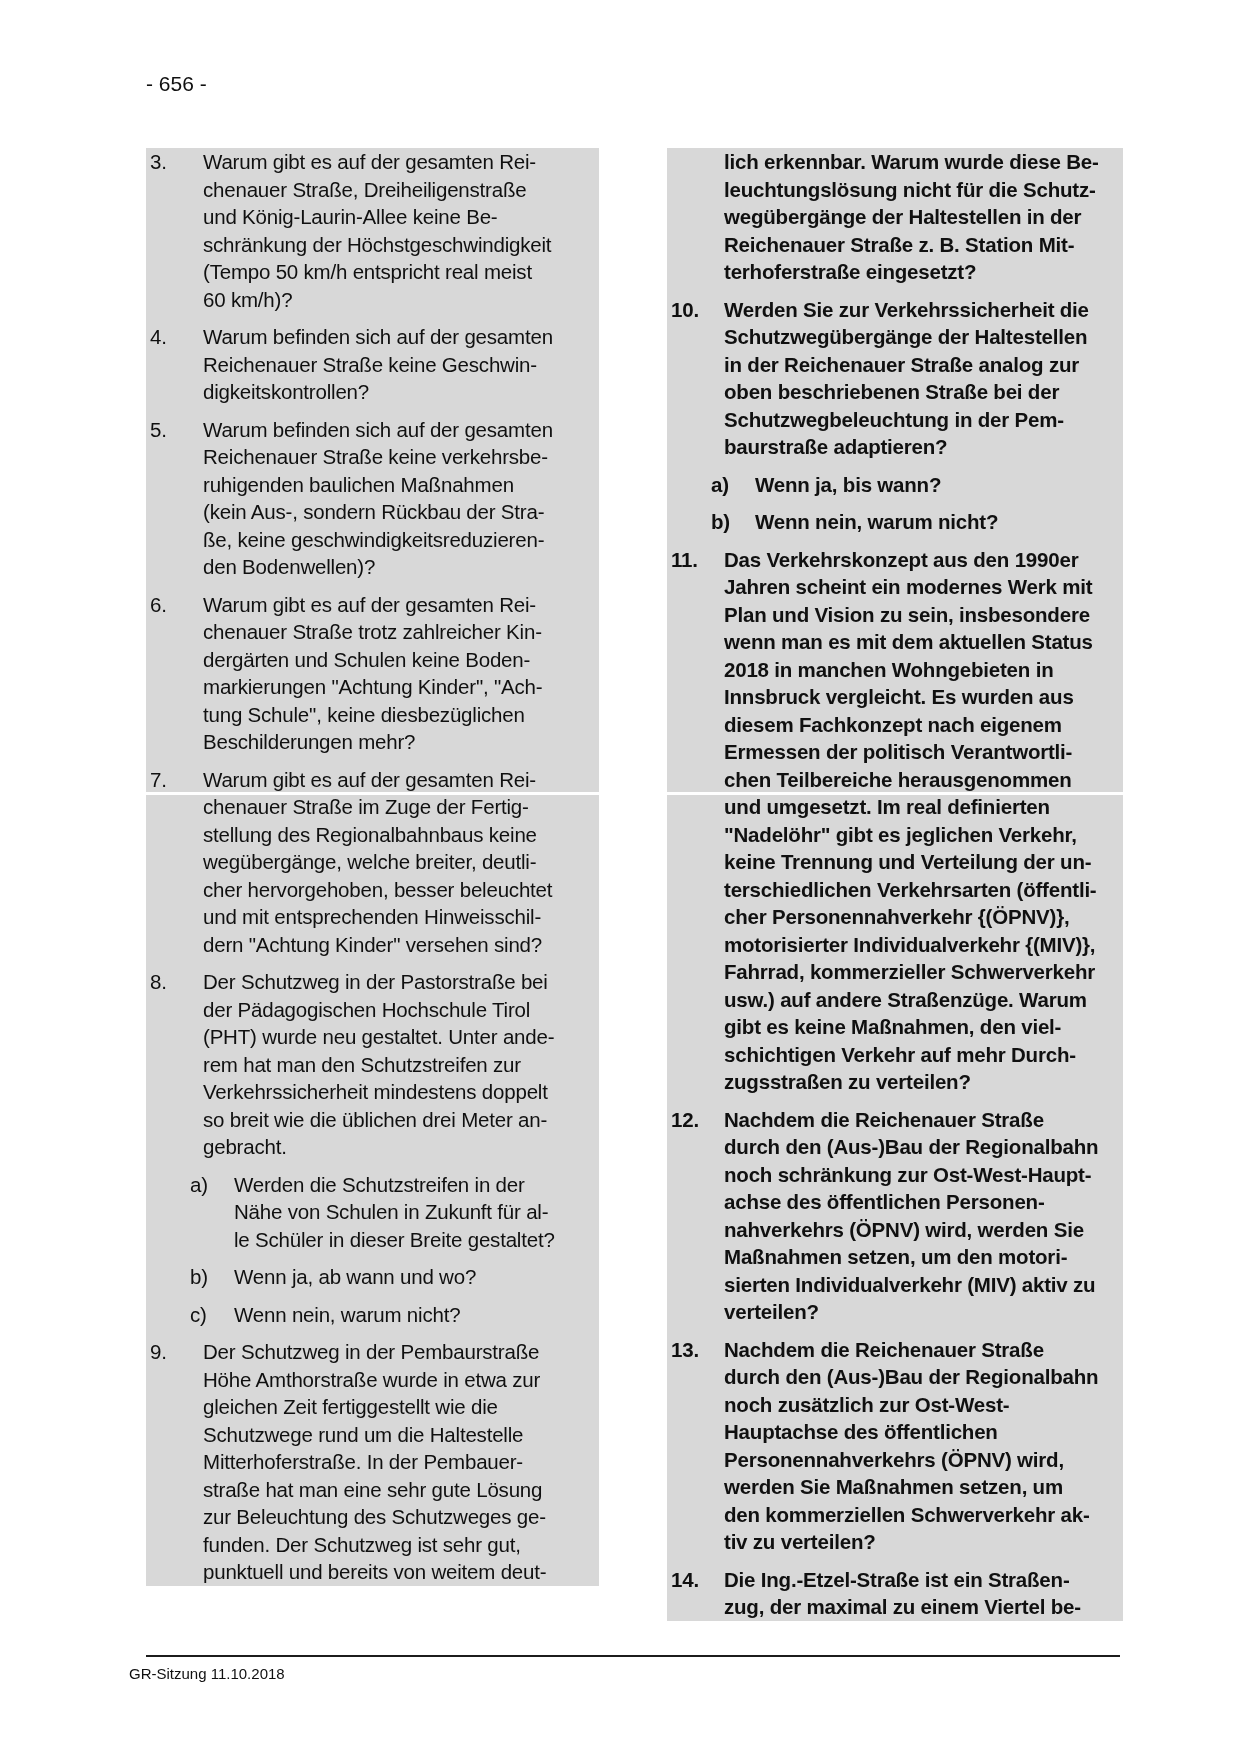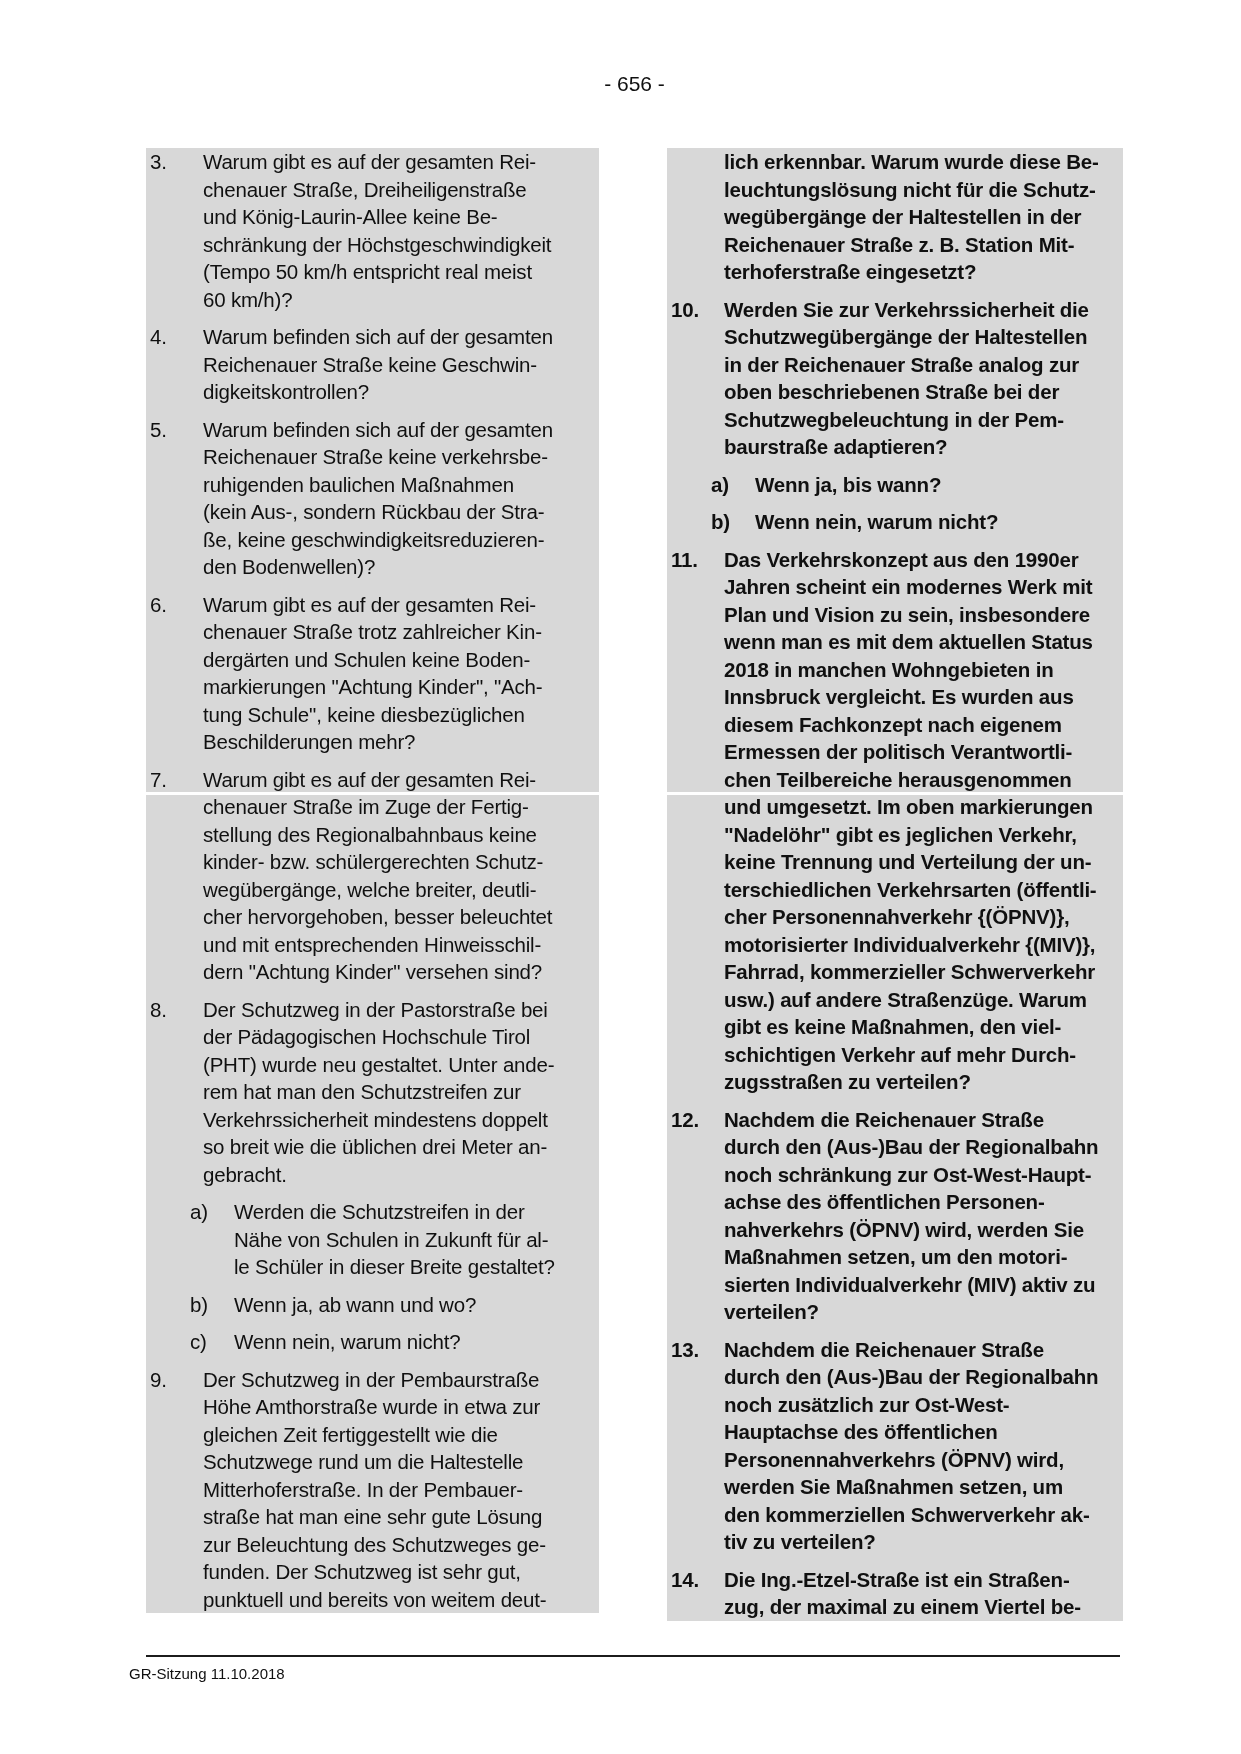--- a/index.html
+++ b/index.html
@@ -3,21 +3,21 @@
 <meta charset="utf-8">
 <style>
   html,body{margin:0;padding:0;}
   body{
     width:1241px;height:1754px;position:relative;background:#ffffff;
     font-family:"Liberation Sans", sans-serif;color:#101010;
     -webkit-font-smoothing:antialiased;
   }
   .page-number{
     position:absolute;top:72px;left:146px;width:977px;
-    text-align:center;font-size:21px;line-height:24px;
+    text-align:left;font-size:21px;line-height:24px;
   }
   .column{
     position:absolute;top:148px;background:#d8d8d8;
     font-size:20.5px;line-height:27.5px;letter-spacing:-0.2px;
   }
   #col-left{left:146px;width:453px;}
   #col-right{left:667px;width:456px;font-weight:bold;}
   .item{margin-bottom:10px;}
   .item:last-child{margin-bottom:0;}
   .row{display:flex;}
@@ -86,21 +86,20 @@
         </div>
       </div>
     </div>
     <div class="item">
       <div class="row">
         <div class="num">7.</div>
         <div class="lines">
           <div class="line">Warum gibt es auf der gesamten Rei-</div>
           <div class="line">chenauer Straße im Zuge der Fertig-</div>
           <div class="line">stellung des Regionalbahnbaus keine</div>
-          <div class="line">kinder- bzw. schülergerechten Schutz-</div>
           <div class="line">wegübergänge, welche breiter, deutli-</div>
           <div class="line">cher hervorgehoben, besser beleuchtet</div>
           <div class="line">und mit entsprechenden Hinweisschil-</div>
           <div class="line">dern "Achtung Kinder" versehen sind?</div>
         </div>
       </div>
     </div>
     <div class="item">
       <div class="row">
         <div class="num">8.</div>
@@ -198,21 +197,21 @@
         <div class="lines">
           <div class="line">Das Verkehrskonzept aus den 1990er</div>
           <div class="line">Jahren scheint ein modernes Werk mit</div>
           <div class="line">Plan und Vision zu sein, insbesondere</div>
           <div class="line">wenn man es mit dem aktuellen Status</div>
           <div class="line">2018 in manchen Wohngebieten in</div>
           <div class="line">Innsbruck vergleicht. Es wurden aus</div>
           <div class="line">diesem Fachkonzept nach eigenem</div>
           <div class="line">Ermessen der politisch Verantwortli-</div>
           <div class="line">chen Teilbereiche herausgenommen</div>
-          <div class="line">und umgesetzt. Im oben markierungen</div>
+          <div class="line">und umgesetzt. Im real definierten</div>
           <div class="line">"Nadelöhr" gibt es jeglichen Verkehr,</div>
           <div class="line">keine Trennung und Verteilung der un-</div>
           <div class="line">terschiedlichen Verkehrsarten (öffentli-</div>
           <div class="line">cher Personennahverkehr {(ÖPNV)},</div>
           <div class="line">motorisierter Individualverkehr {(MIV)},</div>
           <div class="line">Fahrrad, kommerzieller Schwerverkehr</div>
           <div class="line">usw.) auf andere Straßenzüge. Warum</div>
           <div class="line">gibt es keine Maßnahmen, den viel-</div>
           <div class="line">schichtigen Verkehr auf mehr Durch-</div>
           <div class="line">zugsstraßen zu verteilen?</div>

